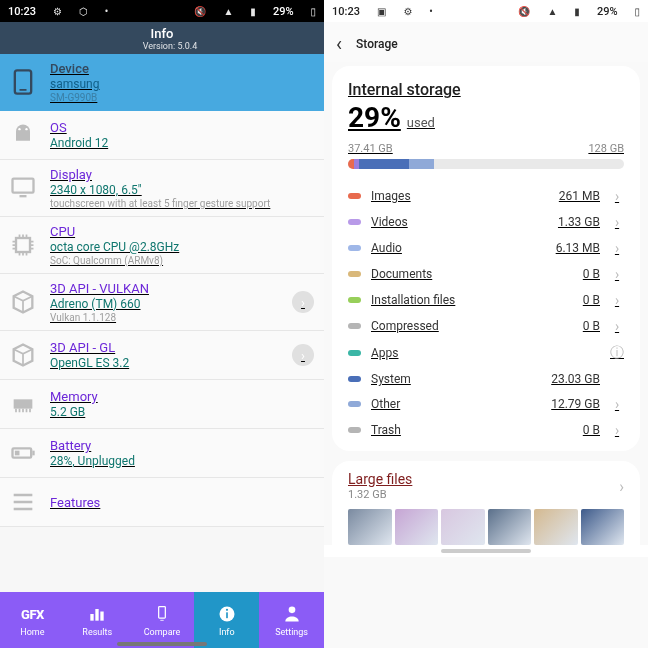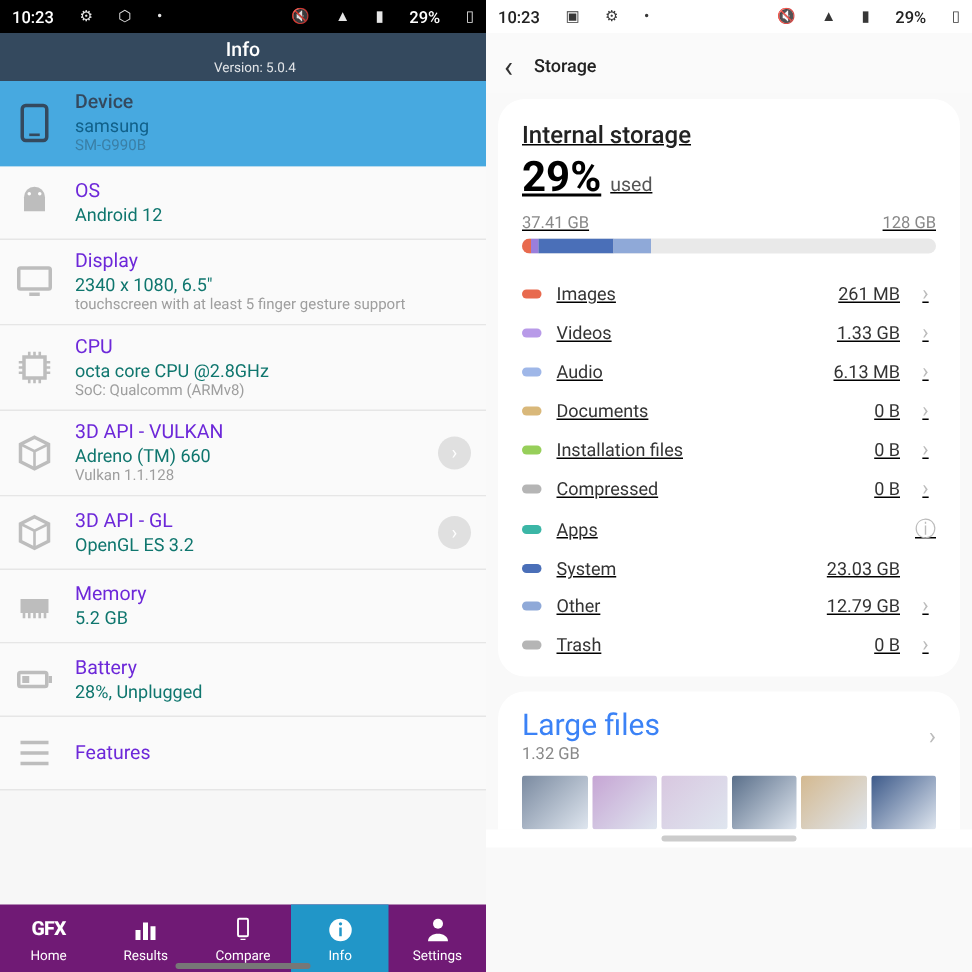--- a/index.html
+++ b/index.html
@@ -34,21 +34,21 @@
   .hdr-info {
     background: #34495e;
     color: #fff;
     text-align: center;
     padding: 4px 0 3px;
   }
   .hdr-info .t { font-size: 13px; font-weight: 500; }
   .hdr-info .v { font-size: 9px; opacity: .85; padding-left: 16px; }
 
   
-  .list { flex: 1; overflow: hidden; background: #f7f7f7; }
+  .list { flex: 1; overflow: hidden; background: #f7f7f7; text-decoration: underline; }
   .row {
     display: flex;
     align-items: center;
     padding: 7px 10px 7px 6px;
     border-bottom: 1px solid #e6e6e6;
     gap: 10px;
     background: #fafafa;
     position: relative;
   }
   .row.sel { background: #47a9e0; border-bottom-color: #47a9e0; }
@@ -68,22 +68,22 @@
   .row .chev {
     width: 22px; height: 22px; border-radius: 50%;
     background: #e0e0e0; color: #fff;
     display:flex; align-items:center; justify-content:center;
     font-size: 13px;
   }
 
   
   .bnav {
     display: flex;
-    height: 45px;
-    background: #701a75;
+    height: 56px;
+    background: #8b5cf6;
     color: #fff;
   }
   .bnav .item {
     flex: 1;
     display: flex; flex-direction: column; align-items: center; justify-content: center;
     font-size: 9px;
     gap: 2px;
   }
   .bnav .item.active { background: #2196c8; }
   .bnav .item .ic { height: 22px; display:flex; align-items:center; justify-content:center; font-size:16px; font-weight:700;}
@@ -136,21 +136,21 @@
   .cat .val { color:#333; min-width:52px; text-align:right; }
   .cat .arr { color:#bbb; font-size:14px; width:14px; text-align:center;}
 
   .r-large {
     margin: 6px 8px 0;
     background:#fff;
     border-radius: 18px 18px 0 0;
     padding: 10px 16px 0;
   }
   .r-large .hdr { display:flex; align-items:center; }
-  .r-large .hdr .t { font-size:20px; color:#3b82f6; }
+  .r-large .hdr .t { font-size:14px; color:#7f1d1d;text-decoration:underline; }
   .r-large .hdr .s { font-size:11px; color:#888; margin-top:1px;}
   .r-large .hdr .arr { margin-left:auto; color:#bbb; font-size:16px;}
   .thumbs { display:flex; gap:3px; margin-top:8px; height:36px; overflow:hidden;}
   .thumbs .th { flex:1; border-radius:2px; }
 
   svg { display:block; }
 </style>
 </head>
 <body>
 

